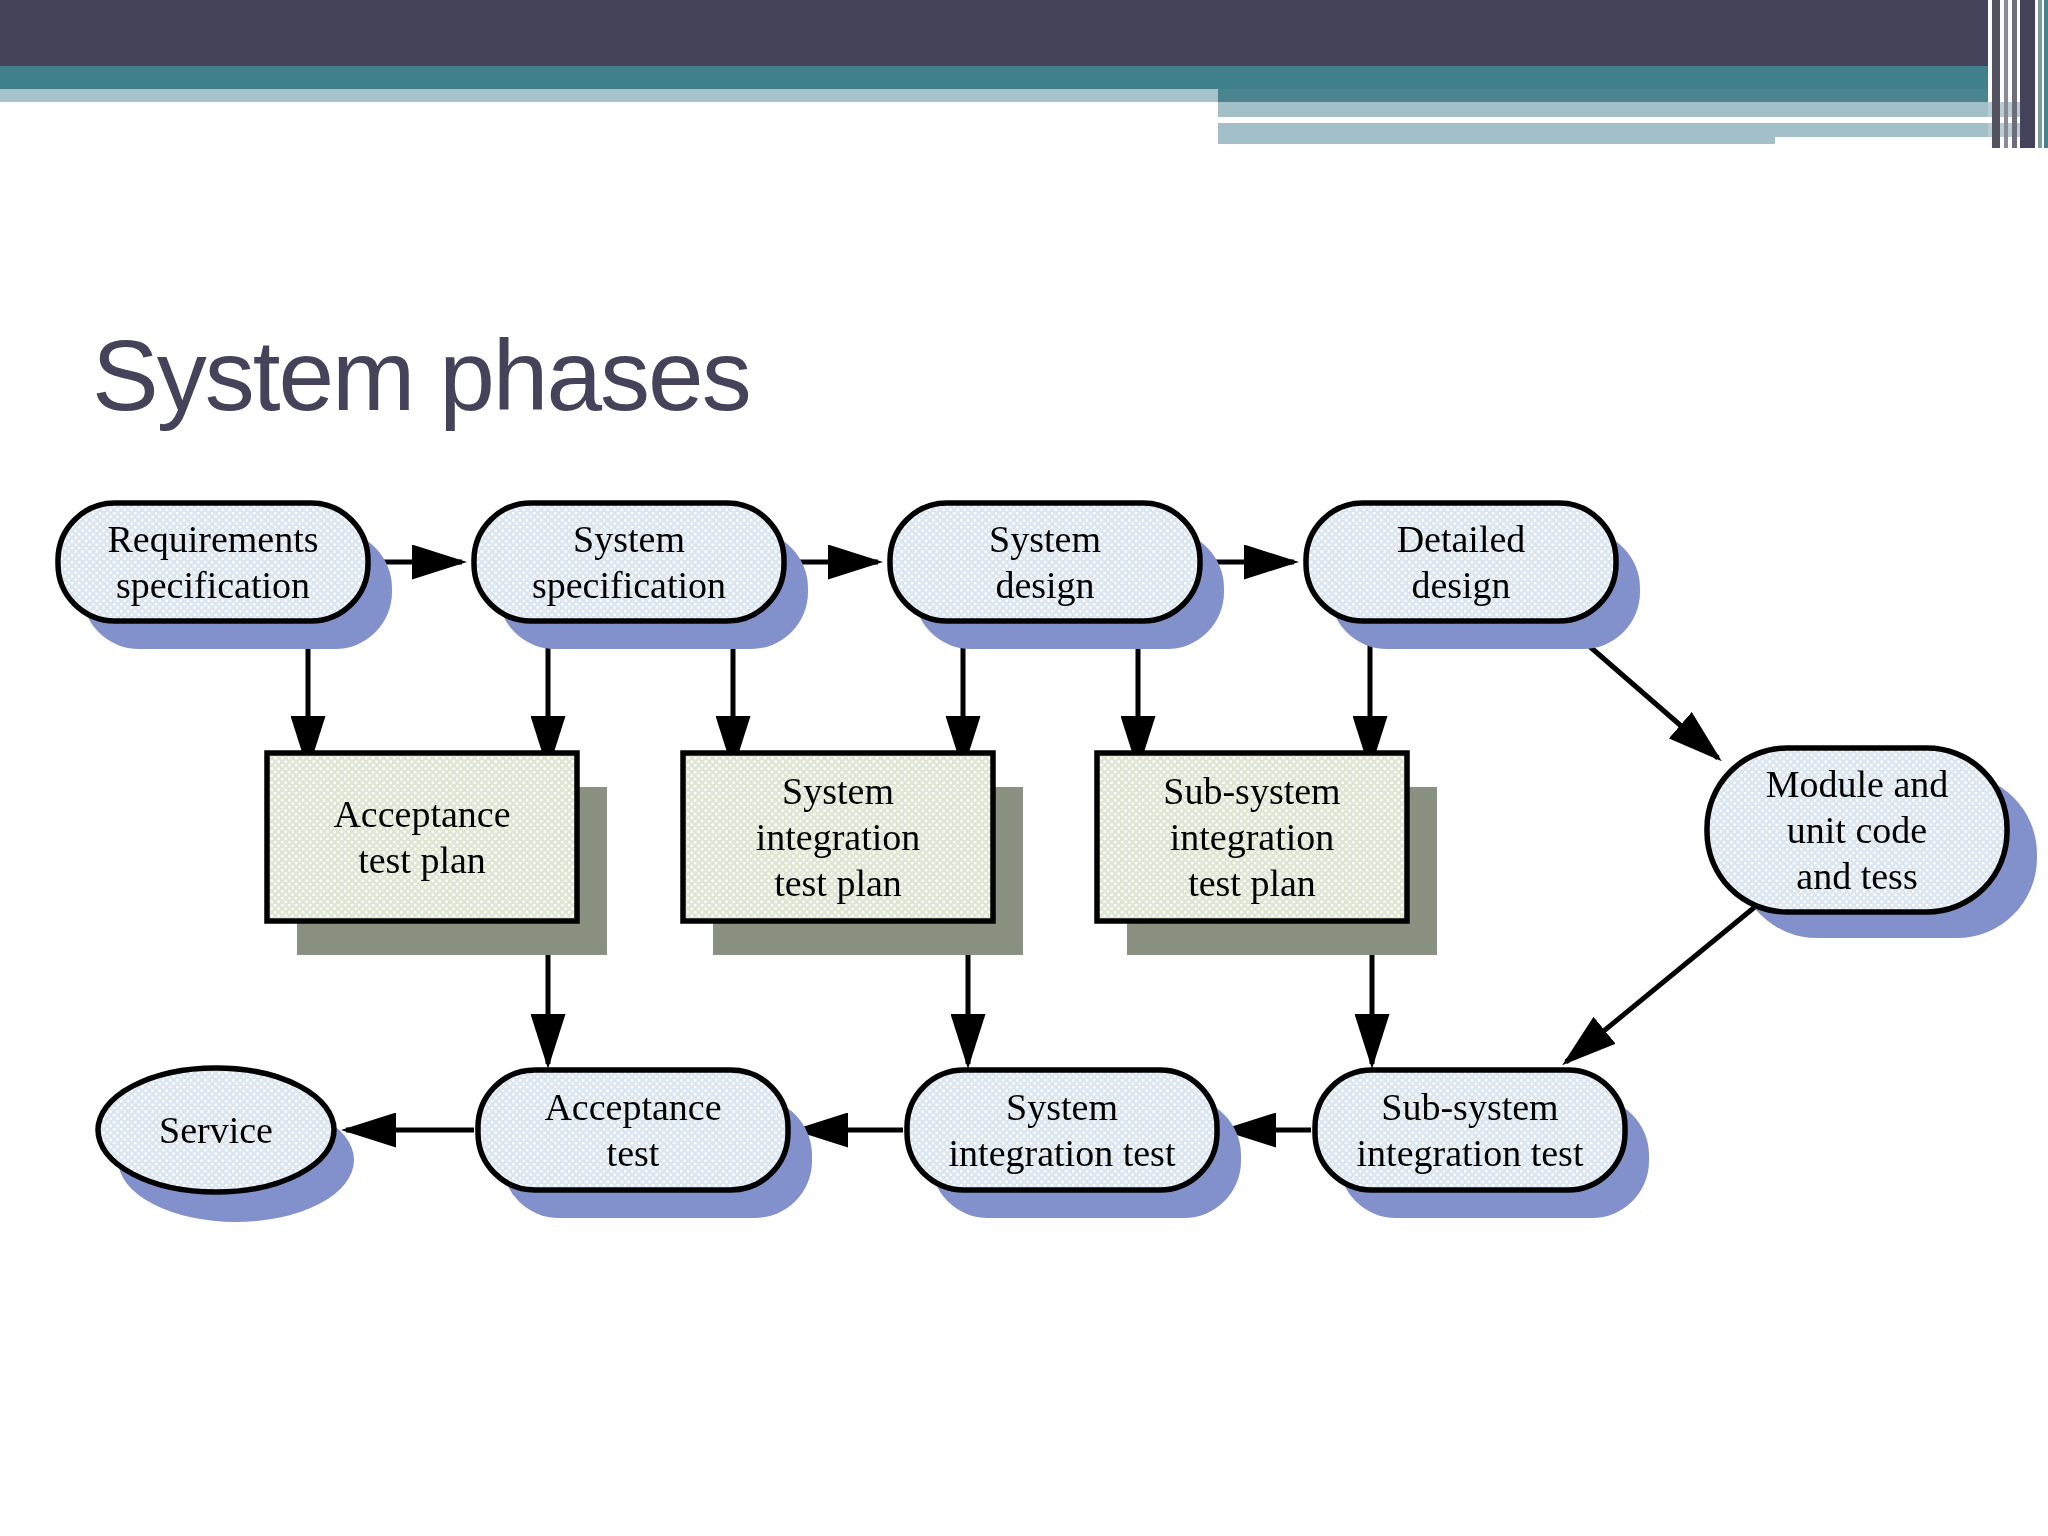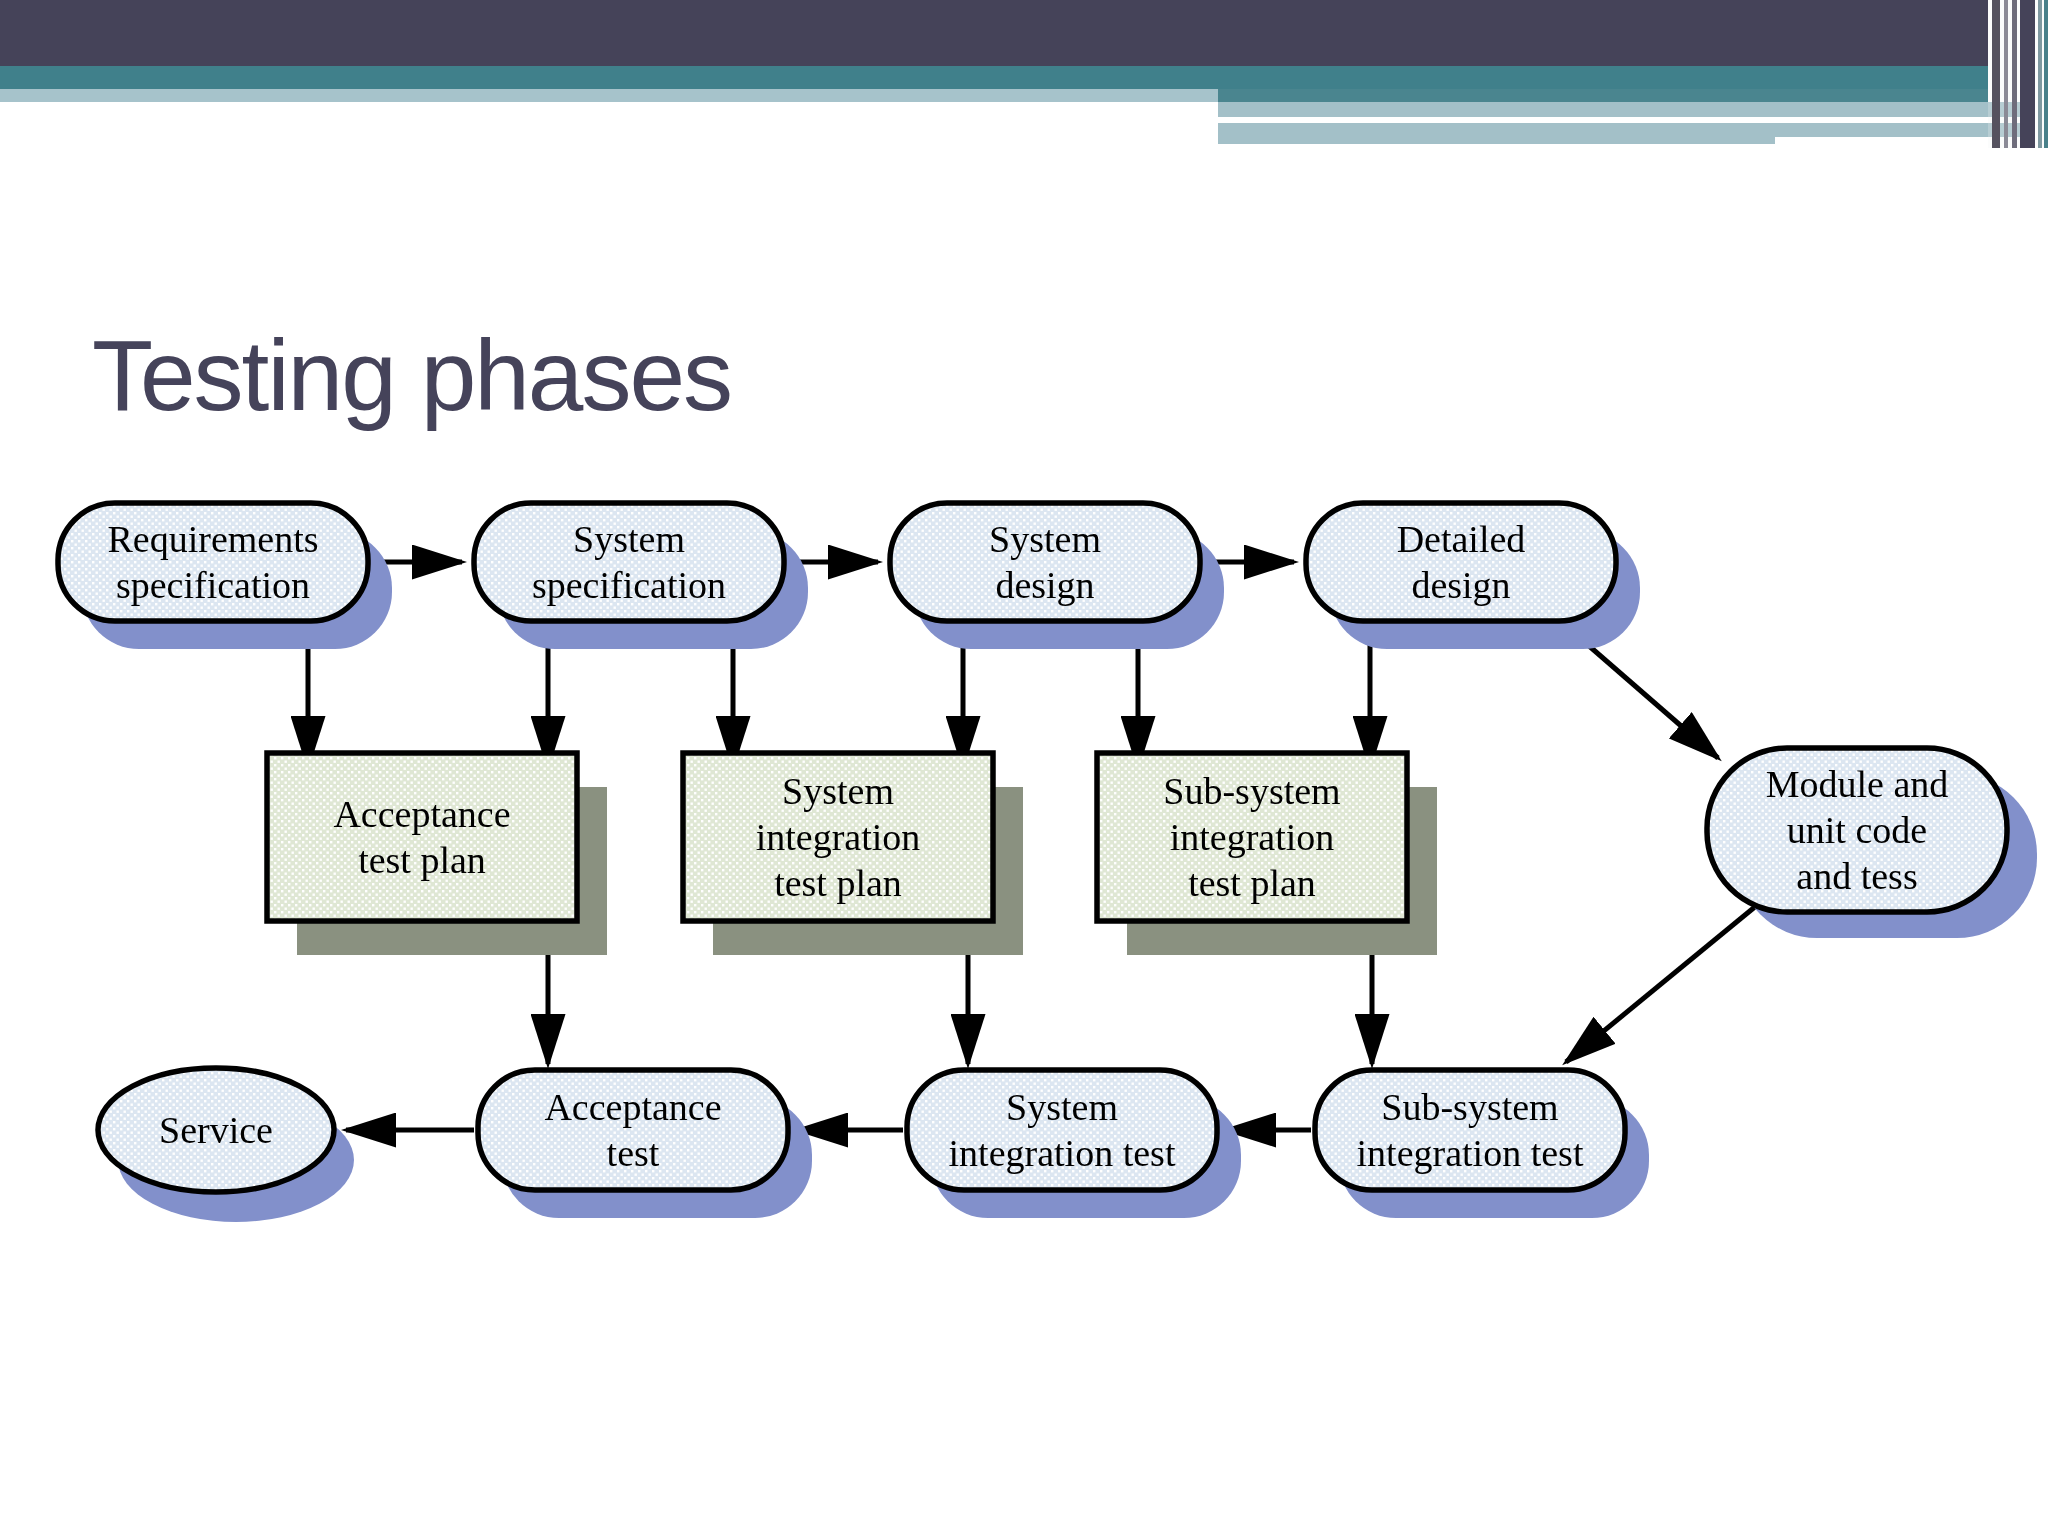--- a/index.html
+++ b/index.html
@@ -51,21 +51,21 @@
   <div class="stub stub-a"></div>
   <div class="stub stub-b"></div>
   <div class="stripe st1"></div>
   <div class="stripe st2"></div>
   <div class="stripe st3"></div>
   <div class="stripe st4"></div>
   <div class="stripe st5"></div>
   <div class="stripe st6"></div>
 </div>
 
-<div class="slide-title">Testing phases</div>
+<div class="slide-title">System phases</div>
 
 <svg class="diagram" viewBox="0 0 2048 1536" xmlns="http://www.w3.org/2000/svg">
   <defs>
     <pattern id="dotsBlue" width="7" height="7" patternUnits="userSpaceOnUse">
       <rect width="7" height="7" fill="#DCE6F1"></rect>
       <rect x="1" y="1" width="2.4" height="2.4" fill="#ffffff"></rect>
       <rect x="4.5" y="4.5" width="2.4" height="2.4" fill="#ffffff"></rect>
     </pattern>
     <pattern id="dotsGreen" width="7" height="7" patternUnits="userSpaceOnUse">
       <rect width="7" height="7" fill="#DFE7D4"></rect>

